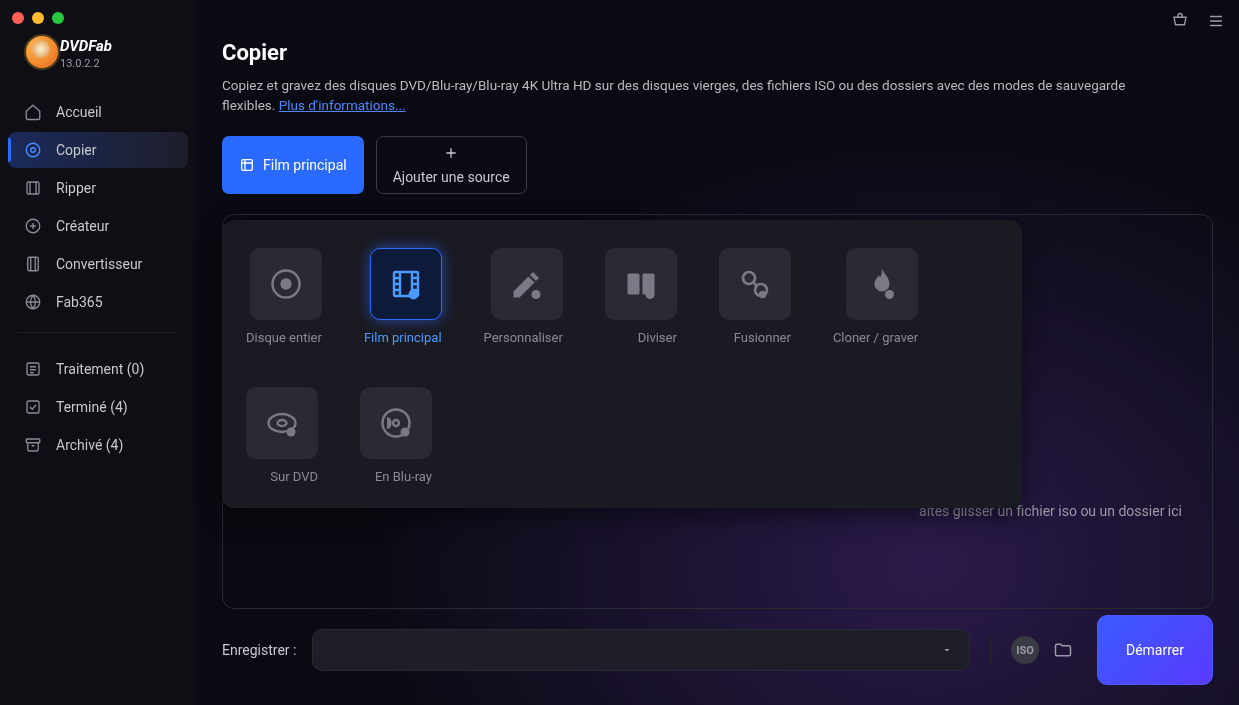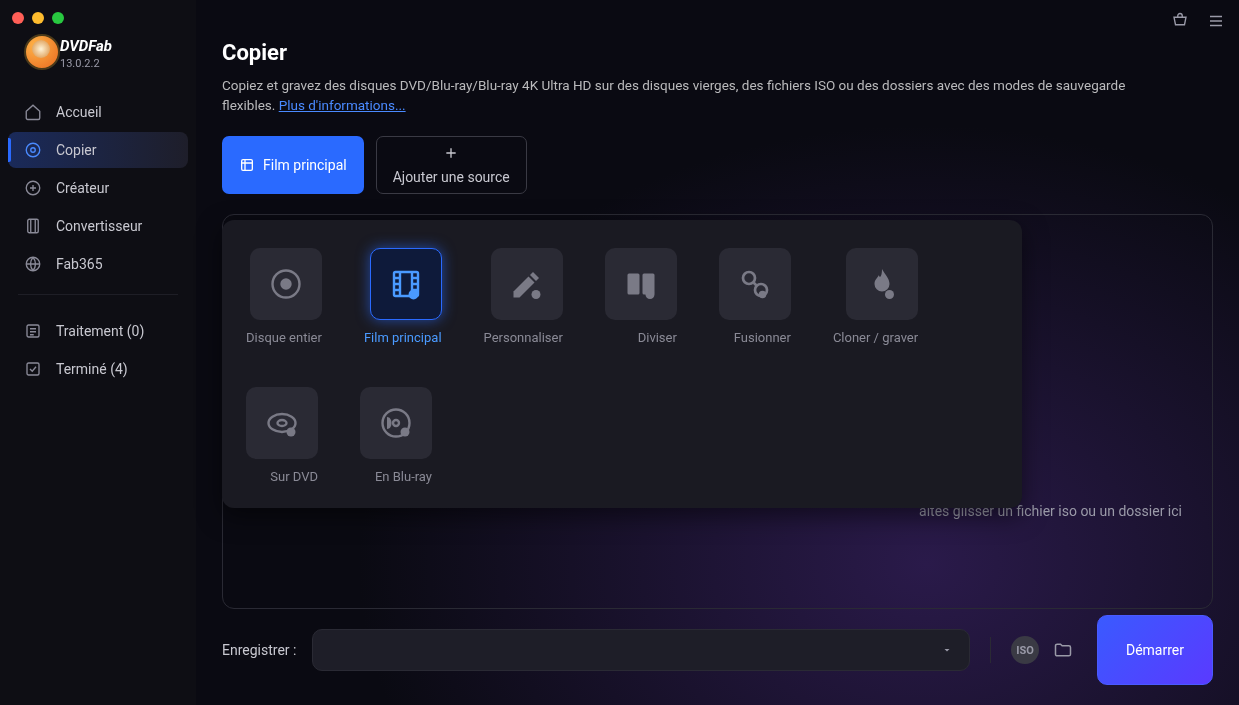--- a/index.html
+++ b/index.html
@@ -97,20 +97,29 @@
           <svg width="18" height="18" viewBox="0 0 24 24" fill="none" stroke="currentColor" stroke-width="1.8">
             <circle cx="12" cy="12" r="9"></circle>
             <circle cx="12" cy="12" r="3"></circle>
           </svg>
         </span>
         <span>Copier</span>
       </div>
       <div class="nav-item" style="position: relative;">
         <span class="nav-ico">
           <svg width="18" height="18" viewBox="0 0 24 24" fill="none" stroke="currentColor" stroke-width="1.8">
+            <rect x="4" y="4" width="16" height="16" rx="2"></rect>
+            <path d="M8 4v16M16 4v16"></path>
+          </svg>
+        </span>
+        <span>Ripper</span>
+      </div>
+      <div class="nav-item" style="position: relative;">
+        <span class="nav-ico">
+          <svg width="18" height="18" viewBox="0 0 24 24" fill="none" stroke="currentColor" stroke-width="1.8">
             <circle cx="12" cy="12" r="9"></circle>
             <path d="M12 8v8M8 12h8"></path>
           </svg>
         </span>
         <span>Créateur</span>
       </div>
       <div class="nav-item" style="position: relative;">
         <span class="nav-ico">
           <svg width="18" height="18" viewBox="0 0 24 24" fill="none" stroke="currentColor" stroke-width="1.8">
             <rect x="5" y="3" width="14" height="18" rx="2"></rect>
@@ -141,20 +150,29 @@
         <span>Traitement (0)</span>
       </div>
       <div class="nav-item" style="position: relative;">
         <span class="nav-ico">
           <svg width="18" height="18" viewBox="0 0 24 24" fill="none" stroke="currentColor" stroke-width="1.8">
             <rect x="4" y="4" width="16" height="16" rx="2"></rect>
             <path d="M8 12l3 3 5-6"></path>
           </svg>
         </span>
         <span>Terminé (4)</span>
+      </div>
+      <div class="nav-item" style="position: relative;">
+        <span class="nav-ico">
+          <svg width="18" height="18" viewBox="0 0 24 24" fill="none" stroke="currentColor" stroke-width="1.8">
+            <rect x="3" y="4" width="18" height="5" rx="1"></rect>
+            <path d="M5 9v9a2 2 0 002 2h10a2 2 0 002-2V9M10 13h4"></path>
+          </svg>
+        </span>
+        <span>Archivé (4)</span>
       </div>
     </nav>
 </aside>
 
 <main class="main">
   <h1 class="page-title">Copier</h1>
   <p class="page-desc">
     <span>Copiez et gravez des disques DVD/Blu-ray/Blu-ray 4K Ultra HD sur des disques vierges, des fichiers ISO ou des dossiers avec des modes de sauvegarde flexibles. </span><a href="#">Plus d'informations...</a>
   </p>
 

